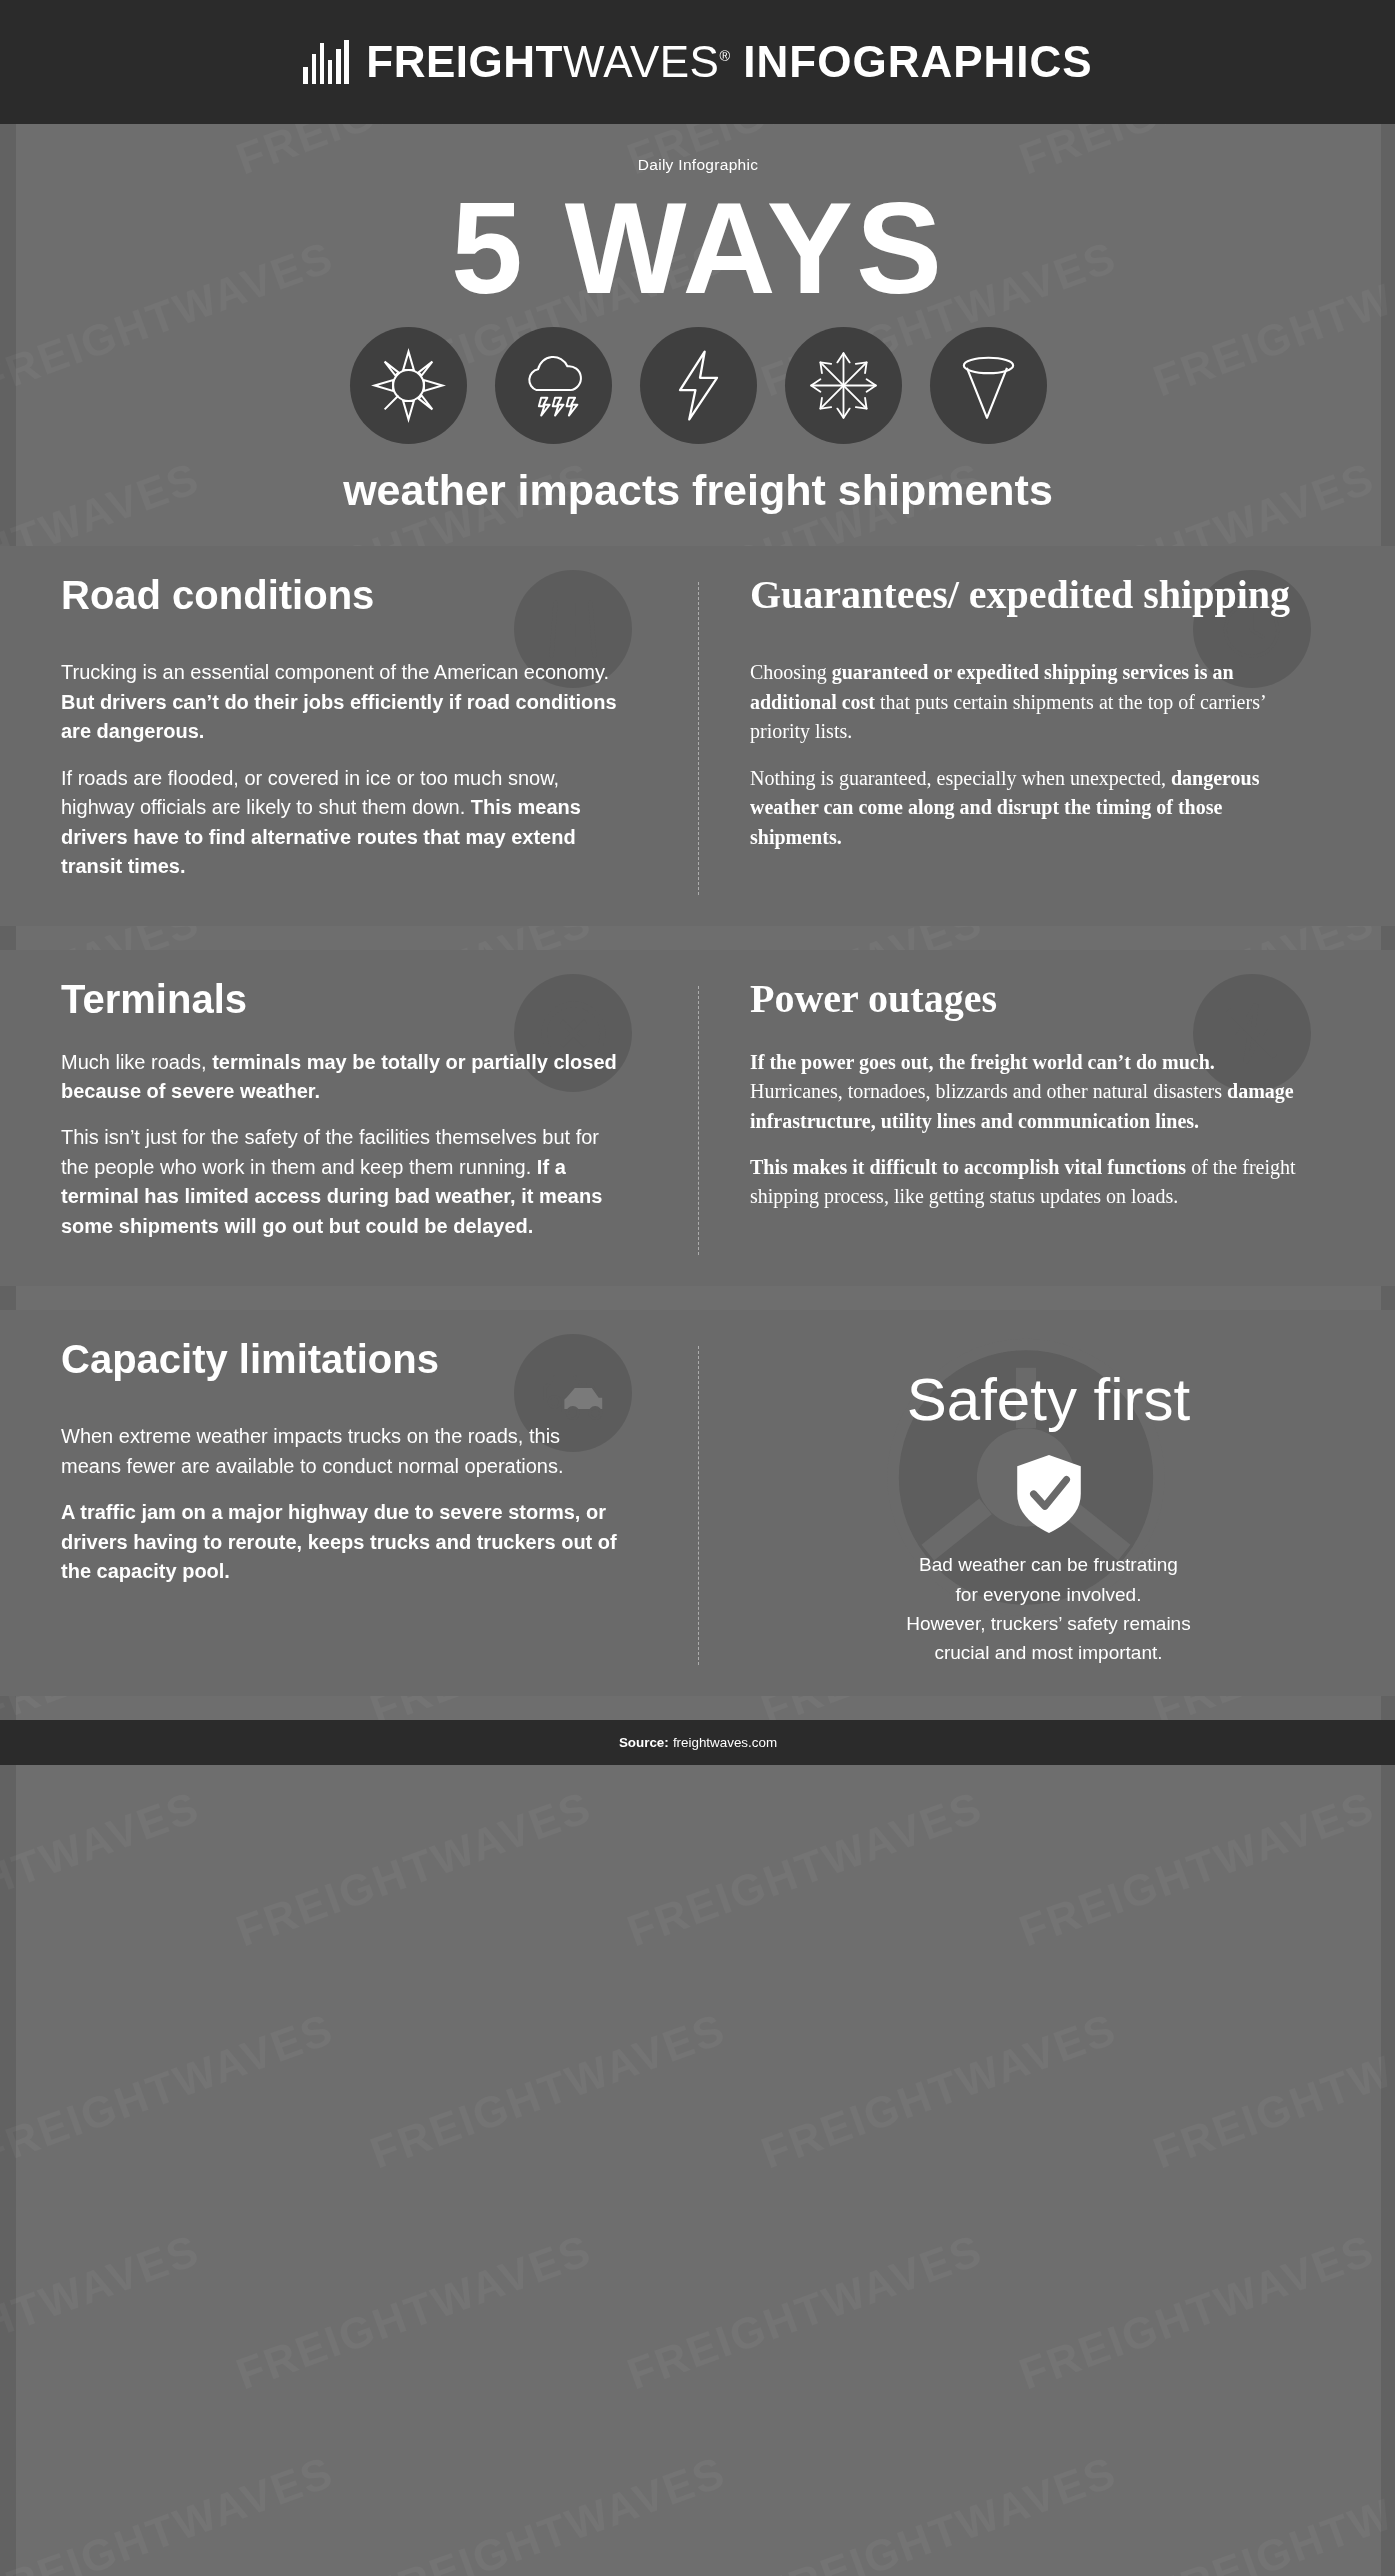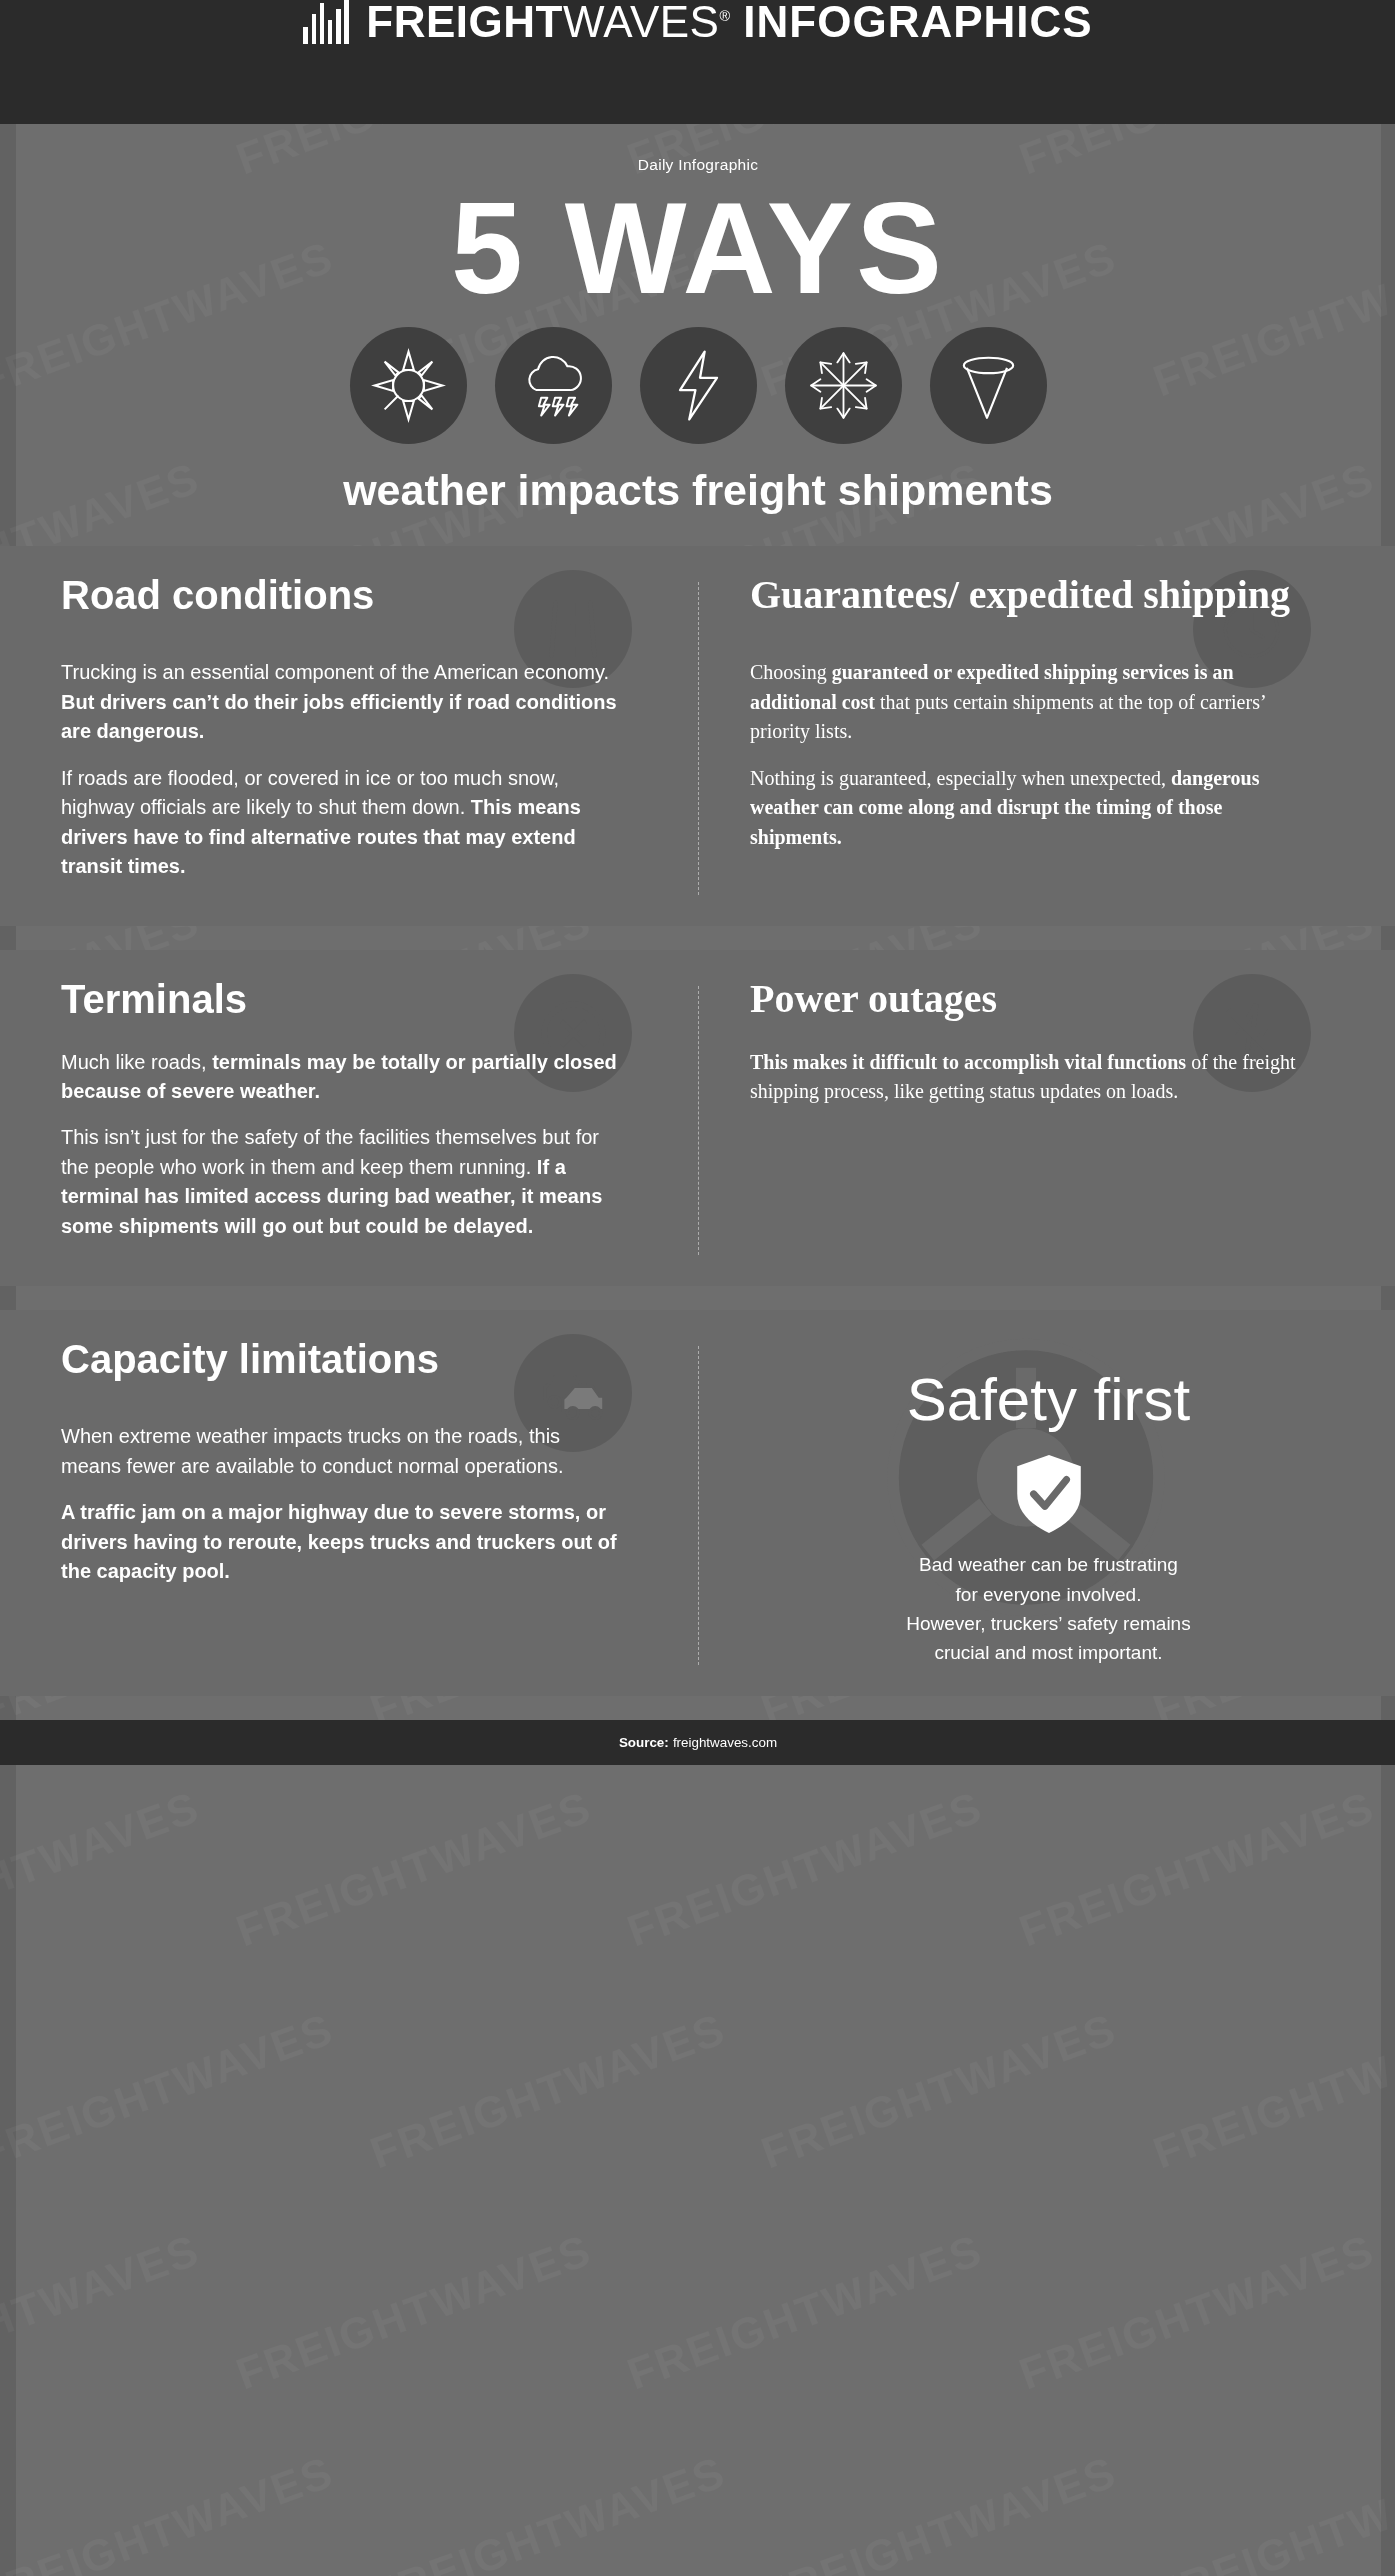--- a/index.html
+++ b/index.html
@@ -34,20 +34,21 @@
     font-family: "Liberation Sans", sans-serif;
   }
 
   
   .masthead {
     position: relative;
     z-index: 2;
     height: 124px;
     background: #2b2b2b;
     display: flex;
+    align-items: center;
     justify-content: center;
     gap: 13.4px;
   }
   .mast-logo-bars {
     display: flex;
     align-items: flex-end;
     gap: 3.6px;
     height: 44px;
     margin-right: 4.1px;
   }
@@ -430,20 +431,21 @@
     <div class="col right">
       <div class="card-head" style="min-height:62px">
         <div class="card-icon">
           <svg width="77" height="77" viewBox="0 0 100 100" fill="none" stroke="#5c5c5c" stroke-width="6">
             <path d="M56 12 L34 50 L48 50 L42 88 L66 46 L52 46 Z"></path>
             <path d="M20 20 L80 80"></path>
           </svg>
         </div>
         <h2 class="card-title">Power outages</h2>
       </div>
+      <p class="card-body"><b>If the power goes out, the freight world can’t do much.</b><span> Hurricanes, tornadoes, blizzards and other natural disasters </span><b>damage infrastructure, utility lines and communication lines.</b></p>
       <p class="card-body"><b>This makes it difficult to accomplish vital functions</b><span> of the freight shipping process, like getting status updates on loads.</span></p>
     </div>
   </div>
 </div>
 
 <div class="band">
   <div class="band-inner">
     <div class="col">
       <div class="card-head">
         <div class="card-icon">

